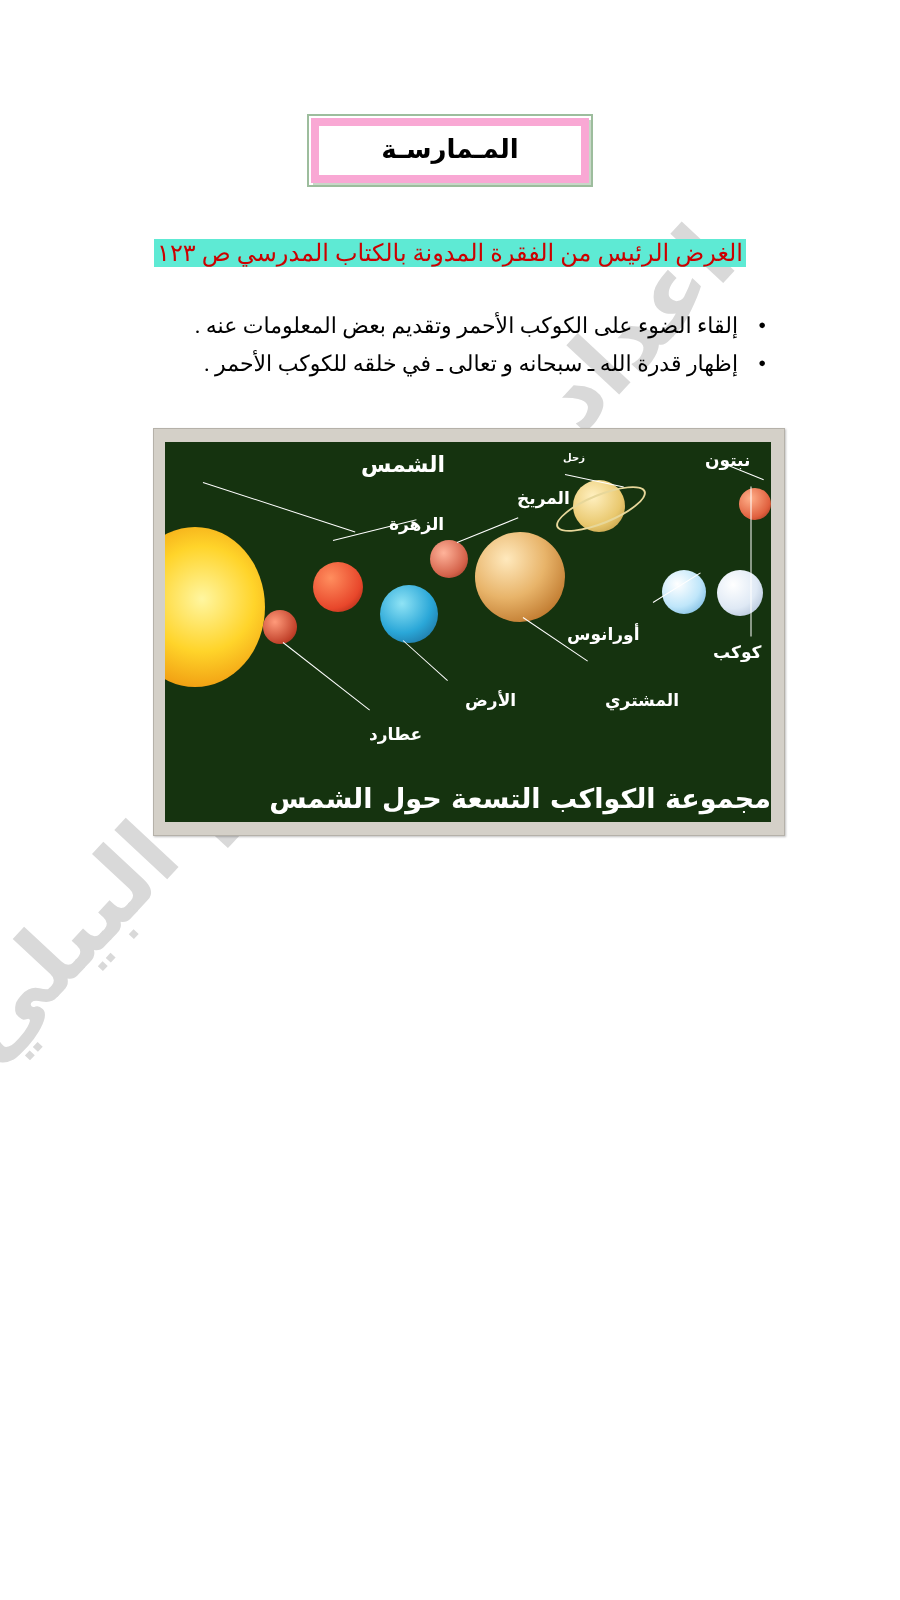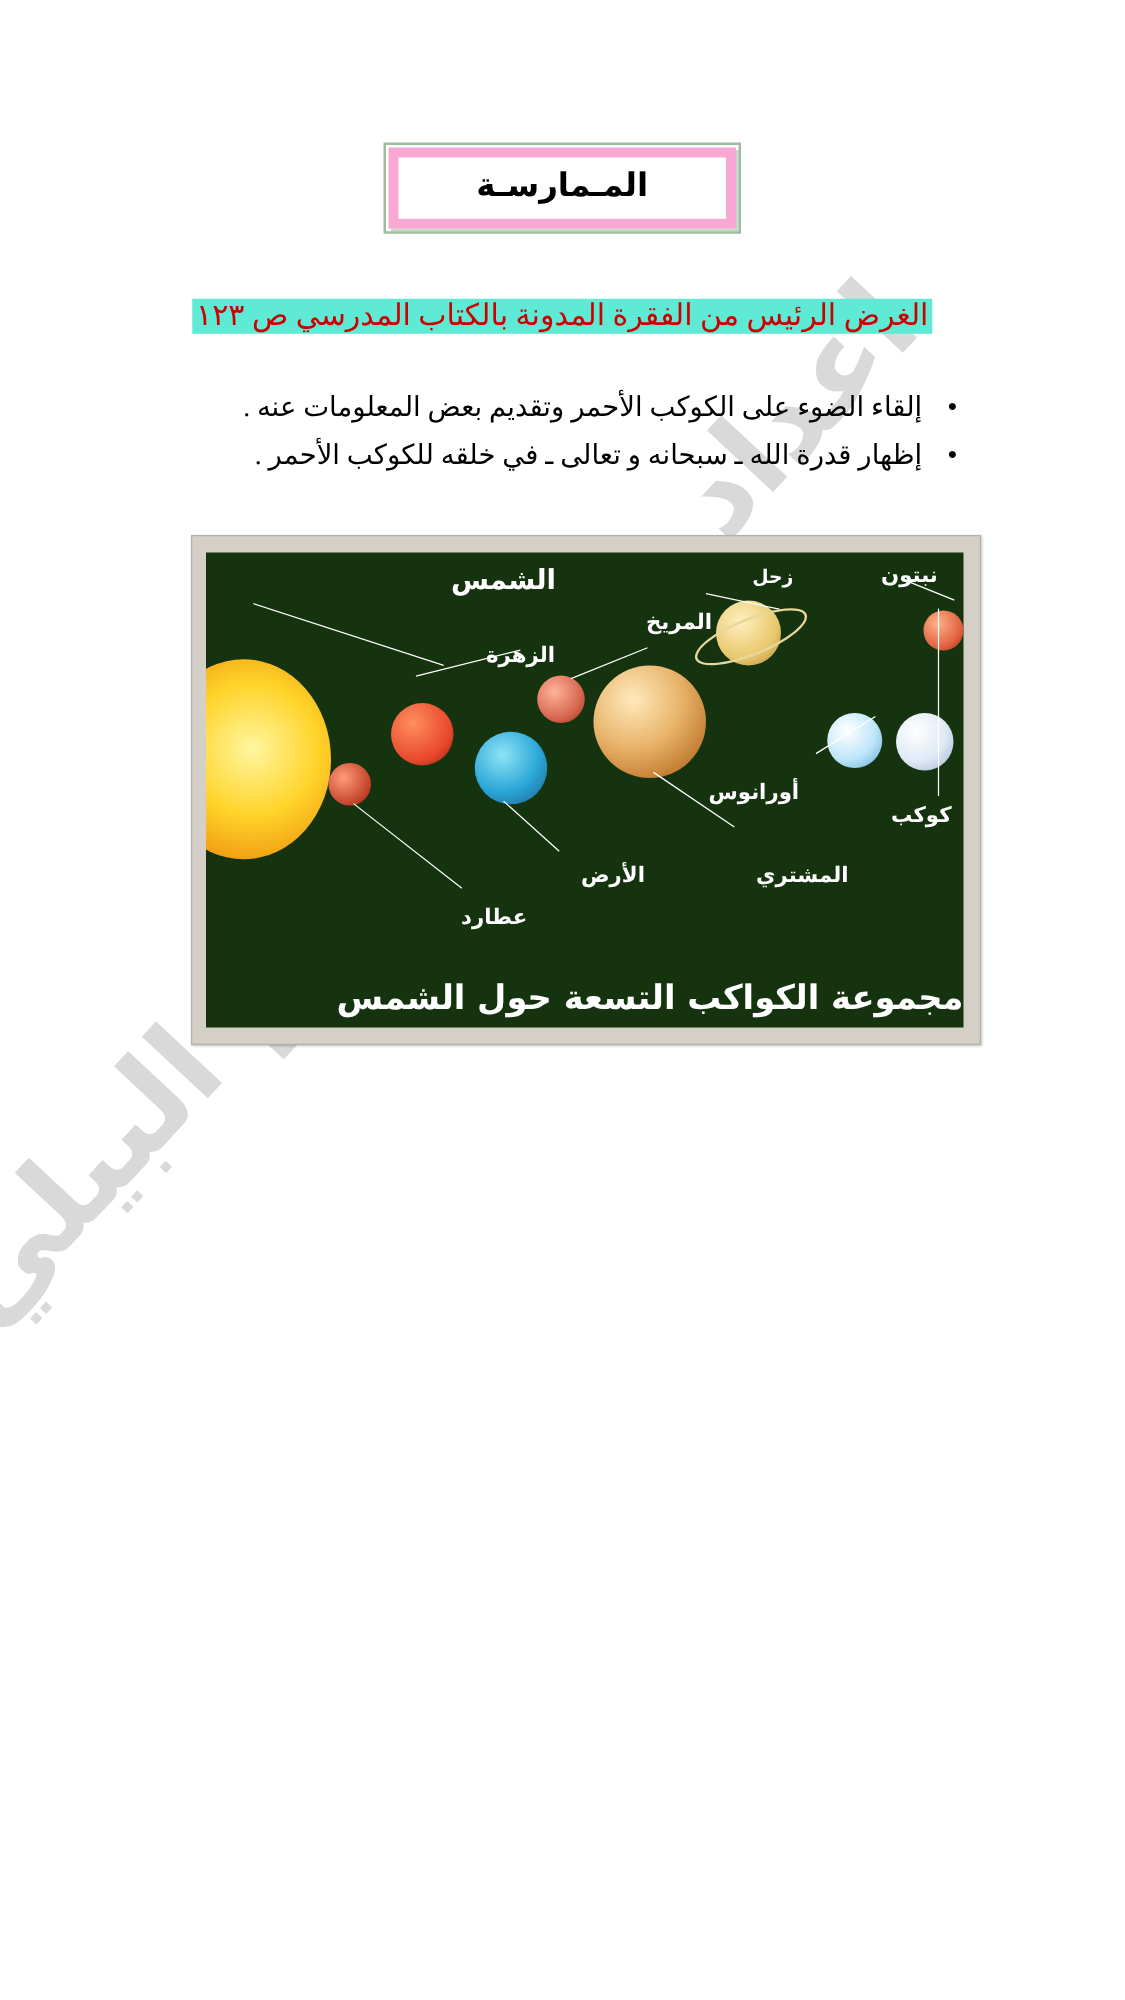--- a/index.html
+++ b/index.html
@@ -245,21 +245,21 @@
           <div class="leader" style="left:488px; top:160px; width:56px; transform:rotate(-32deg); transform-origin:left center;"></div>
           <div class="leader" style="left:556px; top:20px; width:46px; transform:rotate(22deg); transform-origin:left center;"></div>
           <div class="leader" style="left:586px; top:44px; width:150px; transform:rotate(90deg); transform-origin:left center;"></div>
 
           <div class="lbl" style="left:196px; top:10px; font-size:22px;">الشمس</div>
           <div class="lbl" style="left:224px; top:72px;">الزهرة</div>
           <div class="lbl" style="left:204px; top:282px;">عطارد</div>
           <div class="lbl" style="left:300px; top:248px;">الأرض</div>
           <div class="lbl" style="left:352px; top:46px;">المريخ</div>
           <div class="lbl" style="left:440px; top:248px;">المشتري</div>
-          <div class="lbl" style="left:398px; top:10px; font-size:15px;margin-left:39px;">زحل</div>
+          <div class="lbl" style="left:398px; top:10px; font-size:10px;">زحل</div>
           <div class="lbl" style="left:402px; top:182px;">أورانوس</div>
           <div class="lbl" style="left:540px; top:8px;">نبتون</div>
           <div class="lbl" style="left:548px; top:200px;">كوكب</div>
 
           <div class="caption">مجموعة الكواكب التسعة حول الشمس</div>
         </div>
       </div>
     </div>
 
   </div>

